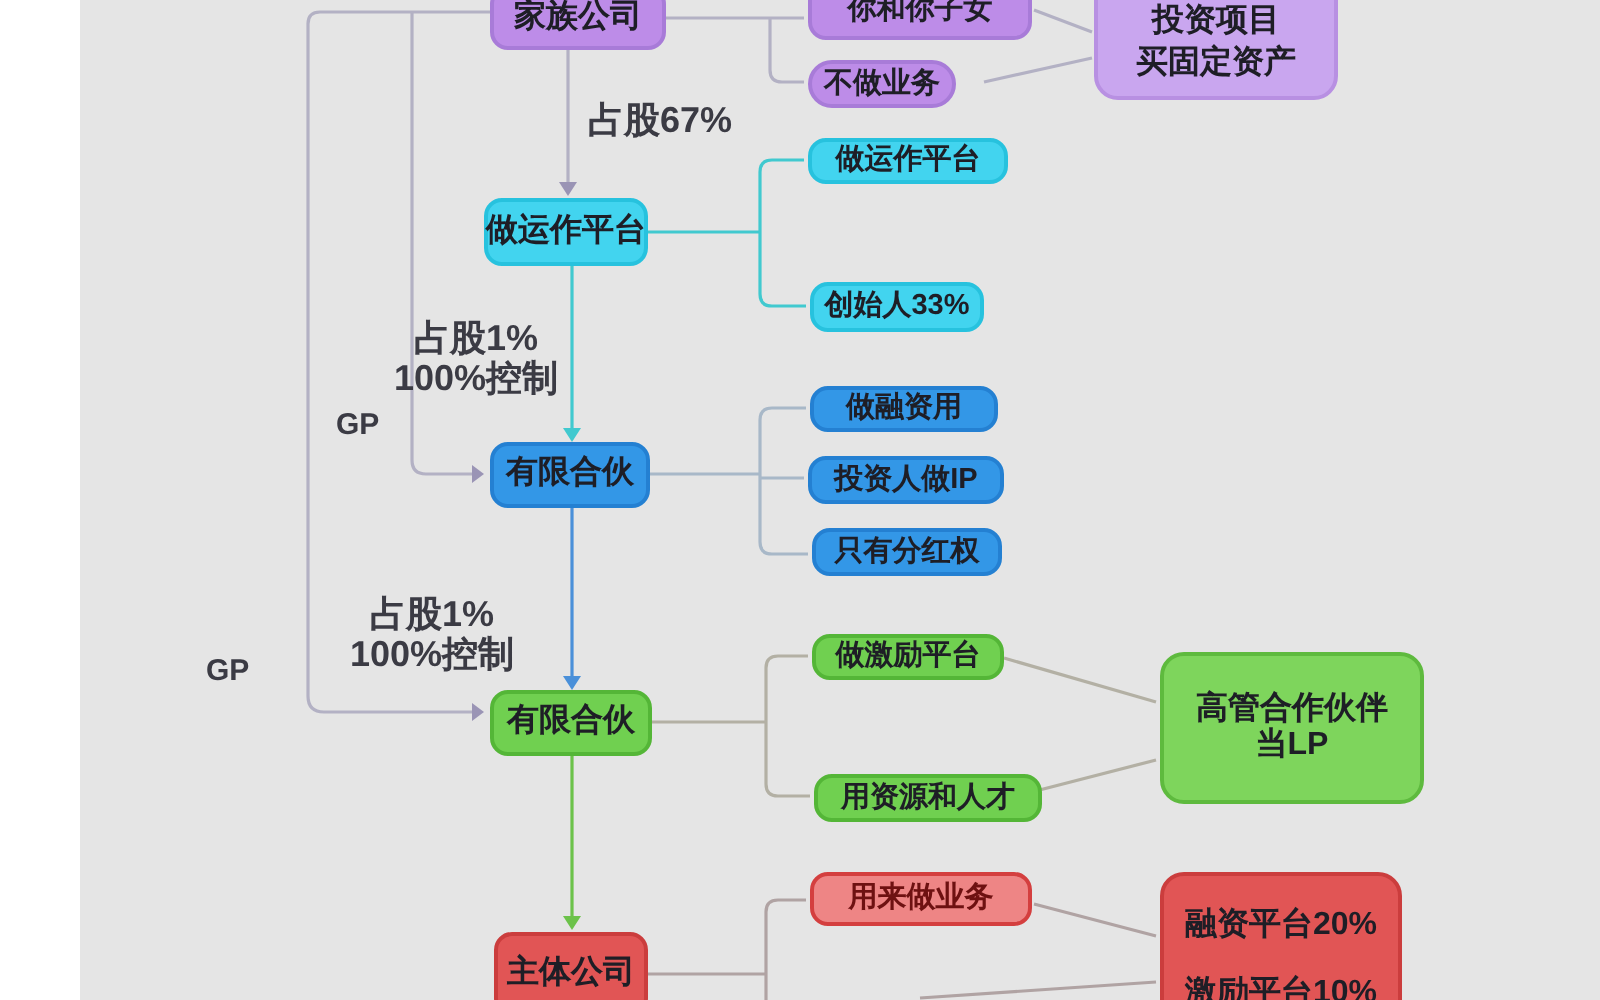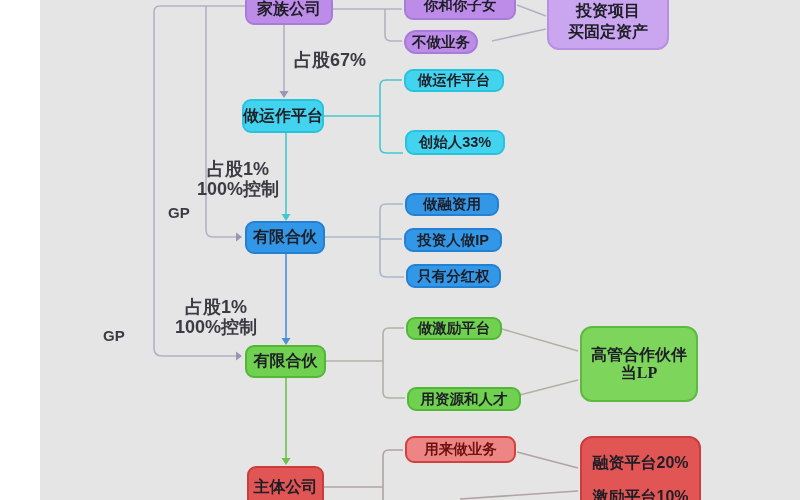--- a/index.html
+++ b/index.html
@@ -102,40 +102,40 @@
   <div class="node green big" style="left:205px;top:345px;width:81px;height:33px;">有限合伙</div>
 
   <div class="node red big" style="left:207px;top:466px;width:77px;height:42px;">主体公司</div>
 
   <div class="node purple" style="left:364px;top:-9px;width:112px;height:29px;">你和你子女</div>
 
   <div class="node purple" style="left:364px;top:30px;width:74px;height:24px;border-radius:12px;">不做业务</div>
 
   <div class="node cyan" style="left:364px;top:69px;width:100px;height:23px;">做运作平台</div>
 
-  <div class="node cyan" style="left:365px;top:130px;width:100px;height:25px;">创始人33%</div>
+  <div class="node cyan" style="left:365px;top:141px;width:87px;height:25px;">创始人33%</div>
 
   <div class="node blue" style="left:364px;top:228px;width:98px;height:24px;">投资人做IP</div>
 
   <div class="node blue" style="left:365px;top:193px;width:94px;height:23px;">做融资用</div>
 
   <div class="node green" style="left:366px;top:317px;width:96px;height:23px;">做激励平台</div>
 
   <div class="node blue" style="left:366px;top:264px;width:95px;height:24px;">只有分红权</div>
 
   <div class="node green" style="left:367px;top:387px;width:114px;height:24px;">用资源和人才</div>
 
   <div class="node salmon" style="left:365px;top:436px;width:111px;height:27px;">用来做业务</div>
 
   <div class="node lpurple col big" style="left:507px;top:-14px;width:122px;height:64px;justify-content:flex-end;padding-bottom:7px;gap:2px;">
     <span>投资项目</span>
     <span>买固定资产</span>
   </div>
 
-  <div class="node lgreen col big" style="left:540px;top:326px;width:118px;height:76px;font-family:Liberation Serif, serif;">
+  <div class="node lgreen col big" style="left:540px;top:326px;width:132px;height:76px;">
     <span>高管合作伙伴</span>
     <span>当LP</span>
   </div>
 
   <div class="node red col big" style="left:540px;top:436px;width:121px;height:80px;justify-content:flex-start;padding-top:16px;gap:16px;border-radius:12px;">
     <span>融资平台20%</span>
     <span>激励平台10%</span>
   </div>
 
   <div class="lbl" style="left:254px;top:50px;">占股67%</div>

